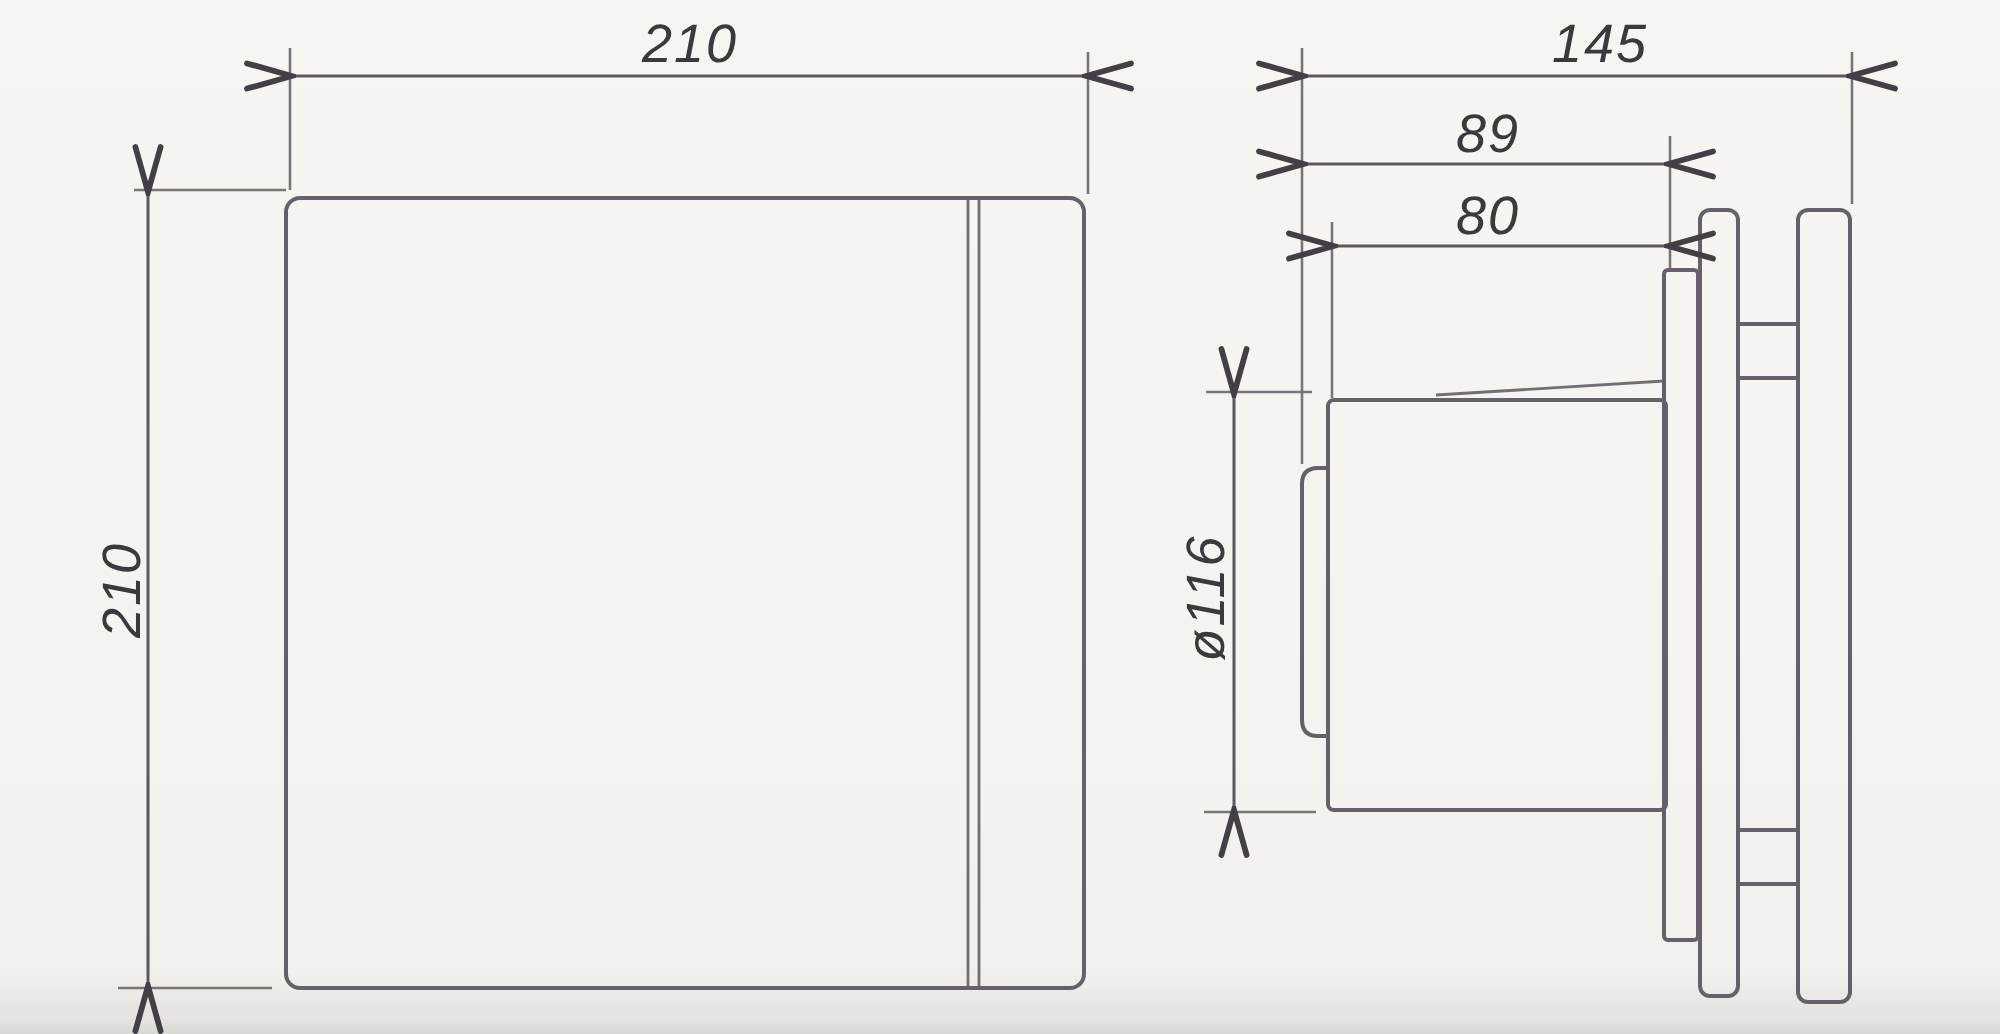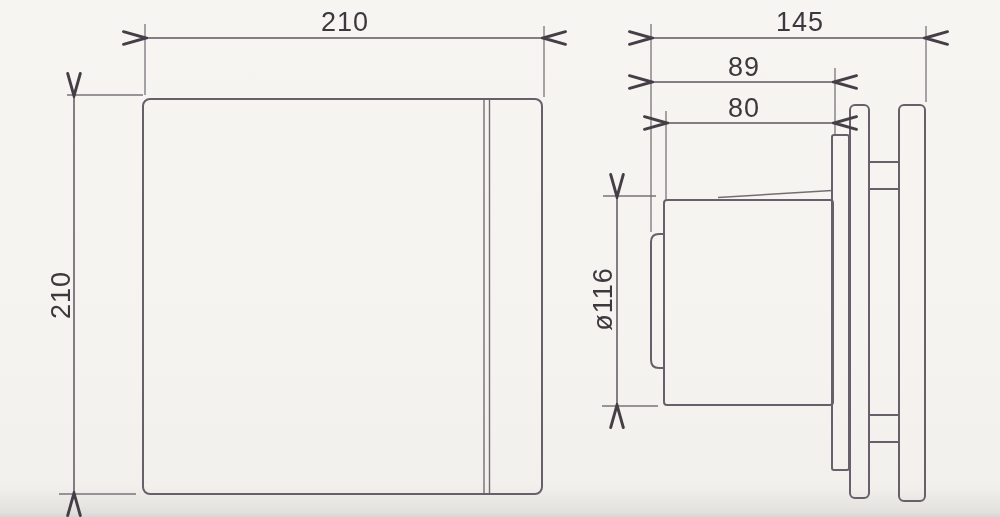--- a/index.html
+++ b/index.html
@@ -10,20 +10,21 @@
     overflow: hidden;
     font-family: "Liberation Sans", sans-serif;
   }
   body {
     background: linear-gradient(180deg, #f6f5f2 0%, #f4f3f0 70%, #f1f0ed 94%, #e2e1de 99%, #d8d7d4 100%);
   }
   .drawing-wrap {
     width: 1000px;
     height: 517px;
     position: relative;
+    font-style: italic;
   }
   svg { display: block; }
   .outline { fill: none; stroke: #67606a; stroke-width: 2; stroke-linejoin: round; }
   .thinline { fill: none; stroke: #746d72; stroke-width: 1.4; }
   .dimline  { fill: none; stroke: #5d565e; stroke-width: 1.5; }
   .extline  { fill: none; stroke: #7a737a; stroke-width: 1.3; }
   .dimtext  {
     fill: #3d373e;
     font-family: "Liberation Sans", sans-serif;
     font-size: 27px;

